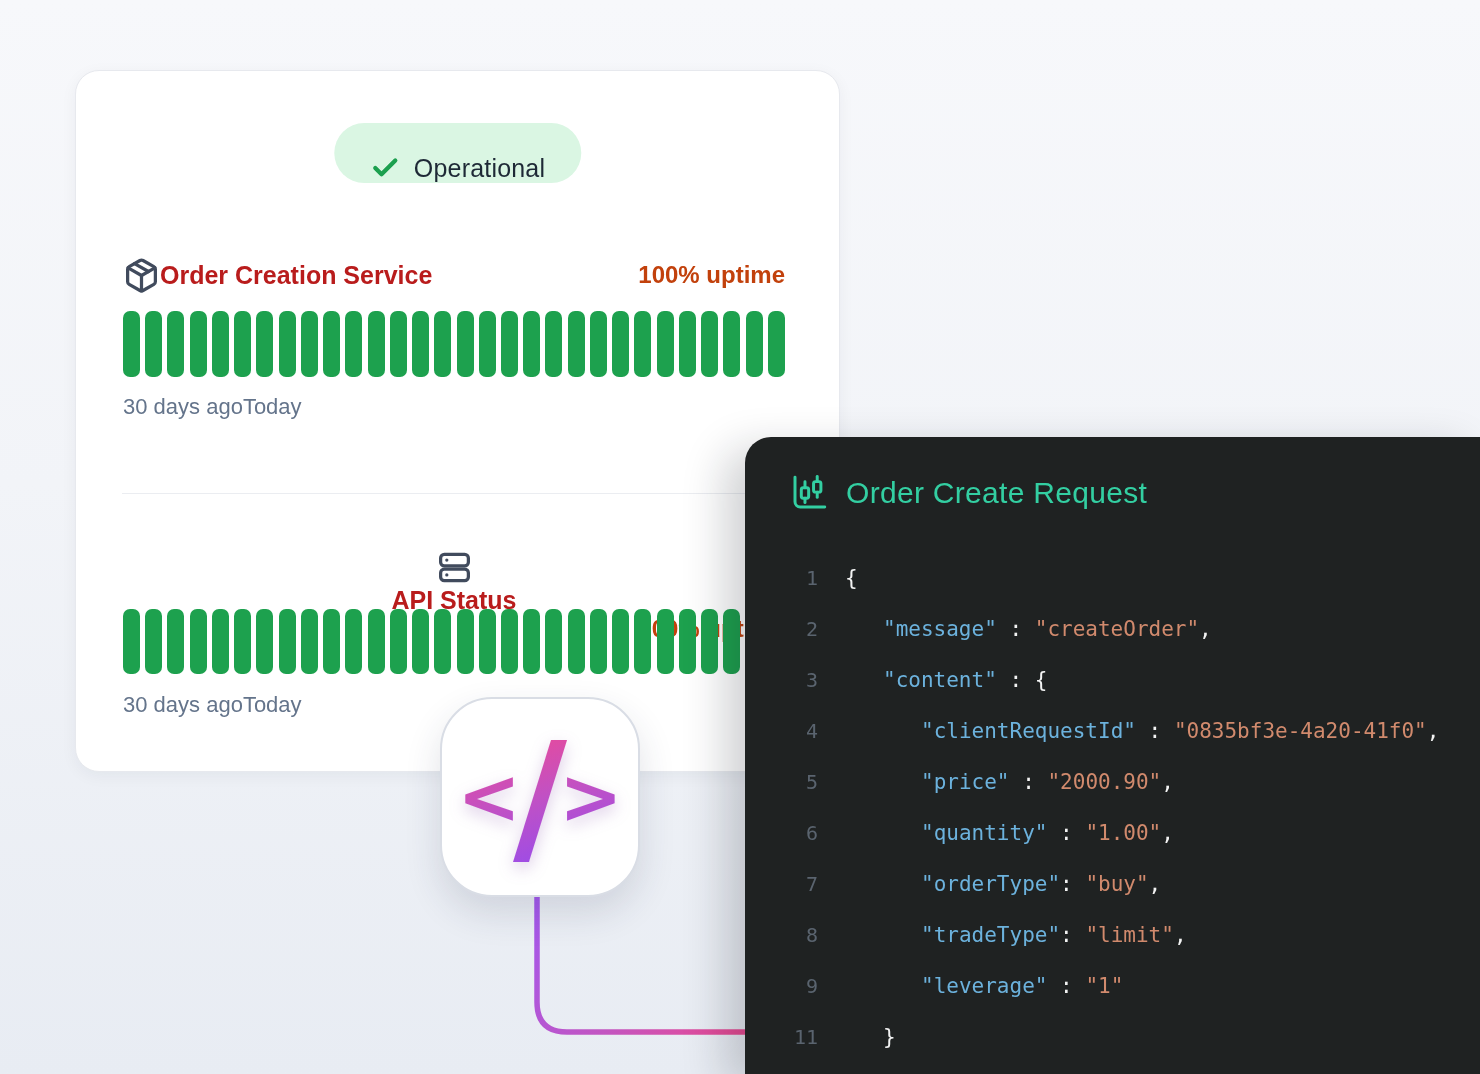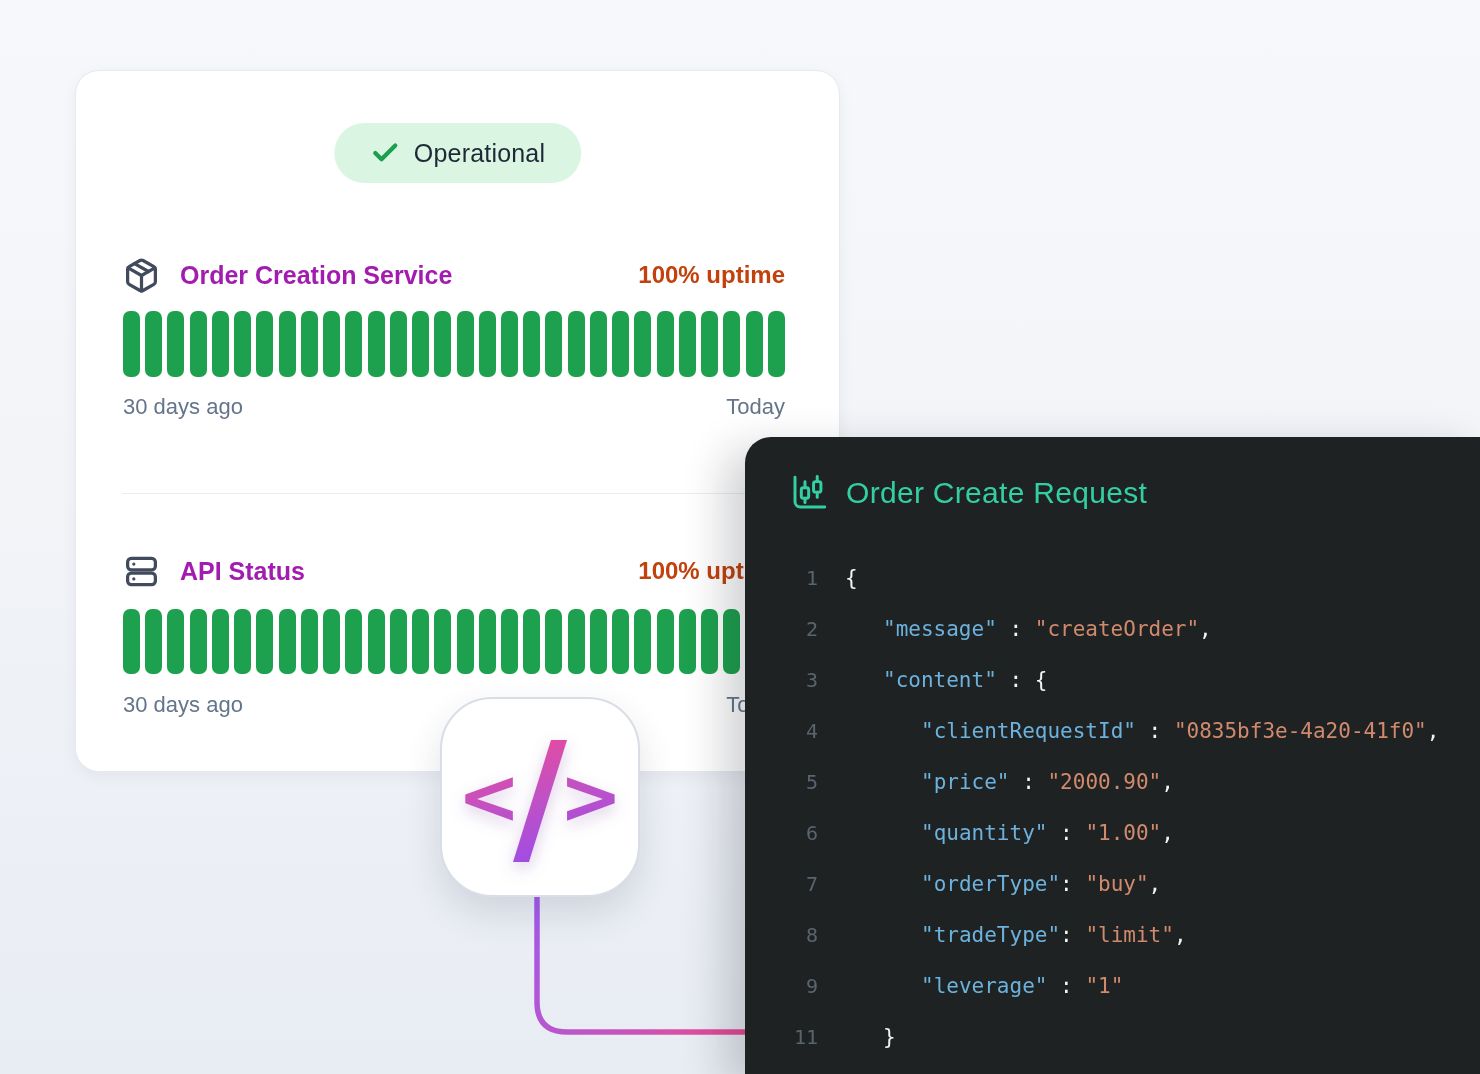--- a/index.html
+++ b/index.html
@@ -17,43 +17,43 @@
   
   .status-card {
     position:absolute; left:75px; top:70px; width:765px; height:702px;
     background:#ffffff; border:1px solid #e7e9ee; border-radius:24px;
     box-shadow:0 4px 16px rgba(25,35,55,0.05);
     z-index:1;
   }
   .badge {
     position:absolute; top:52px; left:50%; transform:translateX(-50%);
     height:60px; padding:0 36px; border-radius:30px;
-    background:#daf6e3; display:inline-flex; align-items:center; gap:14px;
+    background:#daf6e3; display:inline-flex; align-items:flex-end; gap:14px;
     white-space:nowrap;
   }
   .badge-label { font-size:25px; color:#1e2936; font-weight:500; letter-spacing:.2px; }
   .svc-row {
     position:absolute; left:47px; right:54px; height:44px;
     display:flex; align-items:center;
   }
   .svc-row.row1 { top:182px; }
-  .svc-row.row2 { top:478px; }
+  .svc-row.row2 { top:478px;flex-direction:column; }
   .svc-icon { width:37px; height:37px; flex:0 0 auto; display:block; }
-  .svc-name { margin-left:20px; font-size:25px; font-weight:600; color:#a21caf; }
+  .svc-name { font-size:25px; font-weight:600; color:#b91c1c; }
   .svc-uptime { margin-left:auto; font-size:24px; font-weight:600; color:#c2410c; }
   .bars {
     position:absolute; left:47px; right:54px; height:66px;
     display:flex; justify-content:space-between;
   }
   .bars.bars1 { top:240px; }
   .bars.bars2 { top:538px; height:65px; }
   .bar { width:17px; height:100%; border-radius:7px; background:#1da14e; }
   .range-row {
     position:absolute; left:47px; right:54px; height:28px;
-    display:flex; justify-content:space-between; align-items:center;
+    display:flex; align-items:center;
     font-size:22px; color:#64748b;
   }
   .range-row.r1 { top:322px; }
   .range-row.r2 { top:620px; }
   .divider { position:absolute; left:46px; right:46px; top:422px; height:1px; background:#ebedf1; }
 
   
   .connector { position:absolute; left:0; top:0; z-index:2; pointer-events:none; }
 
   

